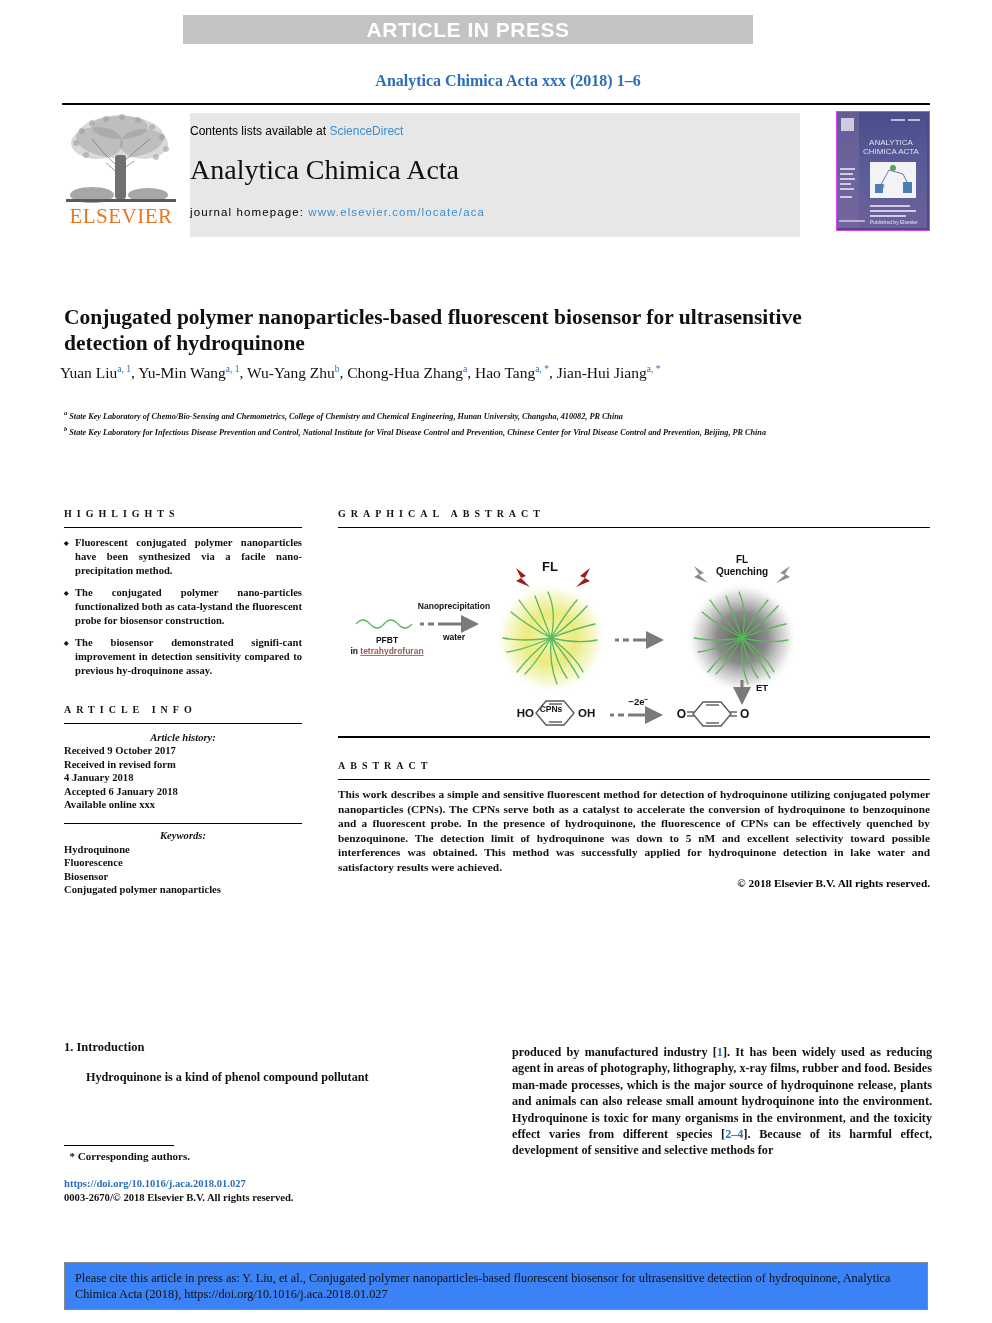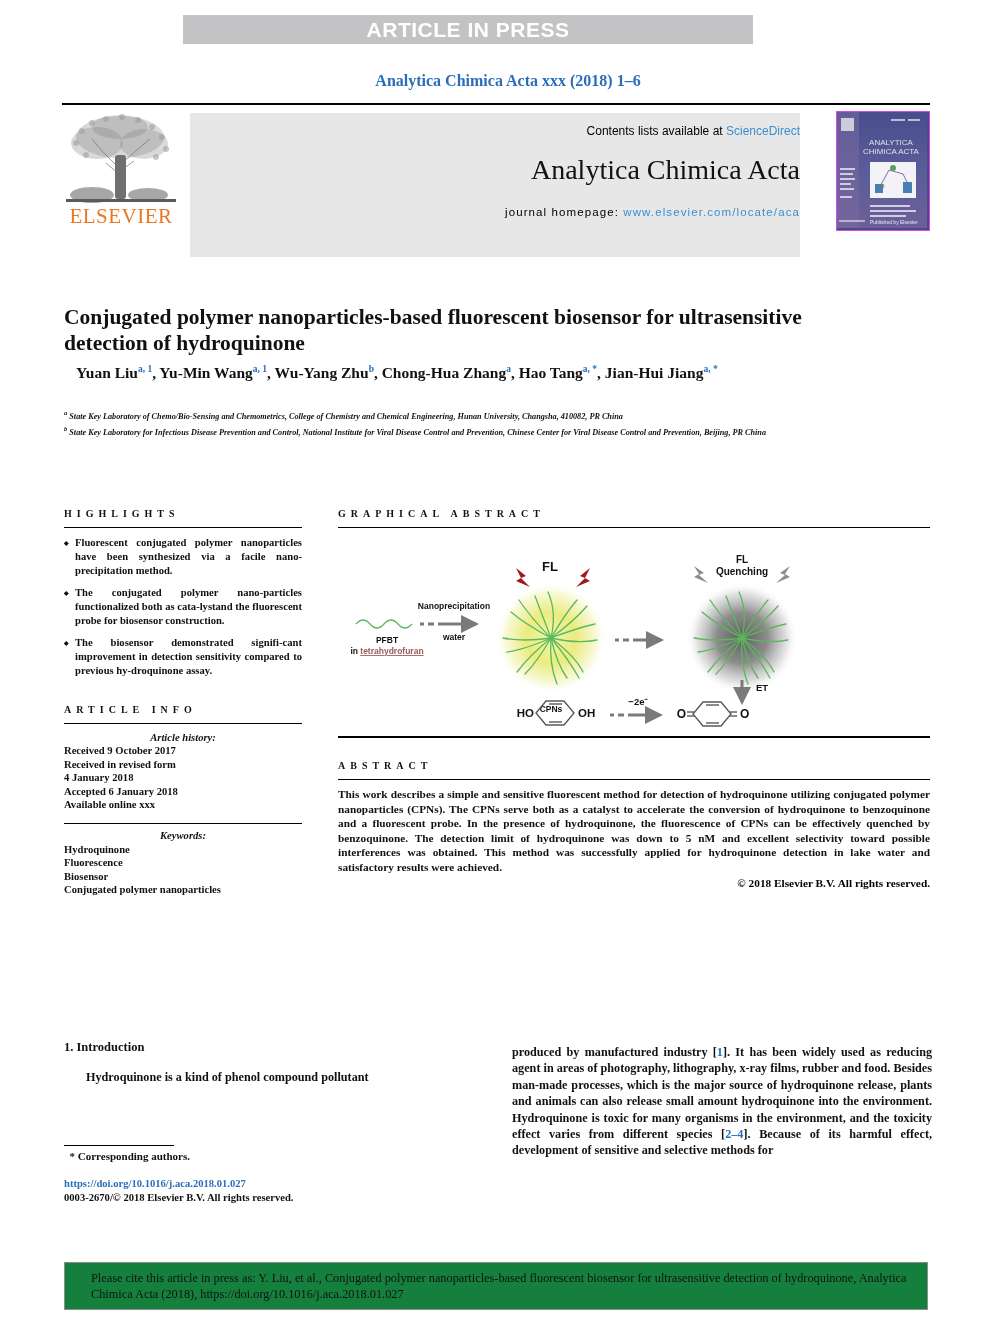--- a/index.html
+++ b/index.html
@@ -65,23 +65,23 @@
     width: 118px;
     text-align: center;
     font-family: "Liberation Serif", serif;
     font-size: 21px;
     letter-spacing: 0.5px;
     color: #e87722;
   }
   .masthead-center {
     position: absolute;
     left: 128px; top: 8px;
-    width: 610px; height: 144px;
+    width: 610px; height: 124px;
     background: #e7e7e7;
-    text-align: right;
+    text-align: left;
   }
   .contents-line {
     padding-top: 11px;
     font-family: "Liberation Sans", sans-serif;
     font-size: 12px;
     color: #000;
   }
   .contents-line .sd { color: #3a8fd0; }
   .journal-title {
     margin-top: 16px;
@@ -112,27 +112,26 @@
     position: absolute;
     left: 64px; top: 290px;
     width: 740px;
     font-family: "Liberation Serif", serif;
     font-size: 21.5px;
     line-height: 26px;
     color: #111;
   }
   .authors {
     position: absolute;
-    left: 76px; top: 358px;
+    left: 60px; top: 358px;
     width: 800px;
     font-family: "Liberation Serif", serif;
     font-size: 15.5px;
     line-height: 22px;
     color: #111;
-    font-weight: bold;
   }
   .authors sup { color: #2a6ebb; font-size: 9.5px; }
   .affiliations {
     position: absolute;
     left: 64px; top: 407px;
     width: 820px;
     font-family: "Liberation Serif", serif;
     font-style: italic;
     font-weight: bold;
     font-size: 8.2px;
@@ -275,23 +274,23 @@
     color: #111;
     line-height: 14px;
   }
 
   
   .cite-box {
     position: absolute;
     left: 64px; top: 1262px;
     width: 864px; height: 48px;
     border: 1.1px solid #8c8c8c;
-    background: #15803d;
+    background: #3b82f6;
     box-sizing: border-box;
-    padding: 7px 10px 0 26px;
+    padding: 7px 10px 0 10px;
   }
   .cite-text {
     font-family: "Liberation Serif", serif;
     font-size: 12.3px;
     line-height: 16px;
     color: #111;
   }
 </style>
 </head>
 <body>

